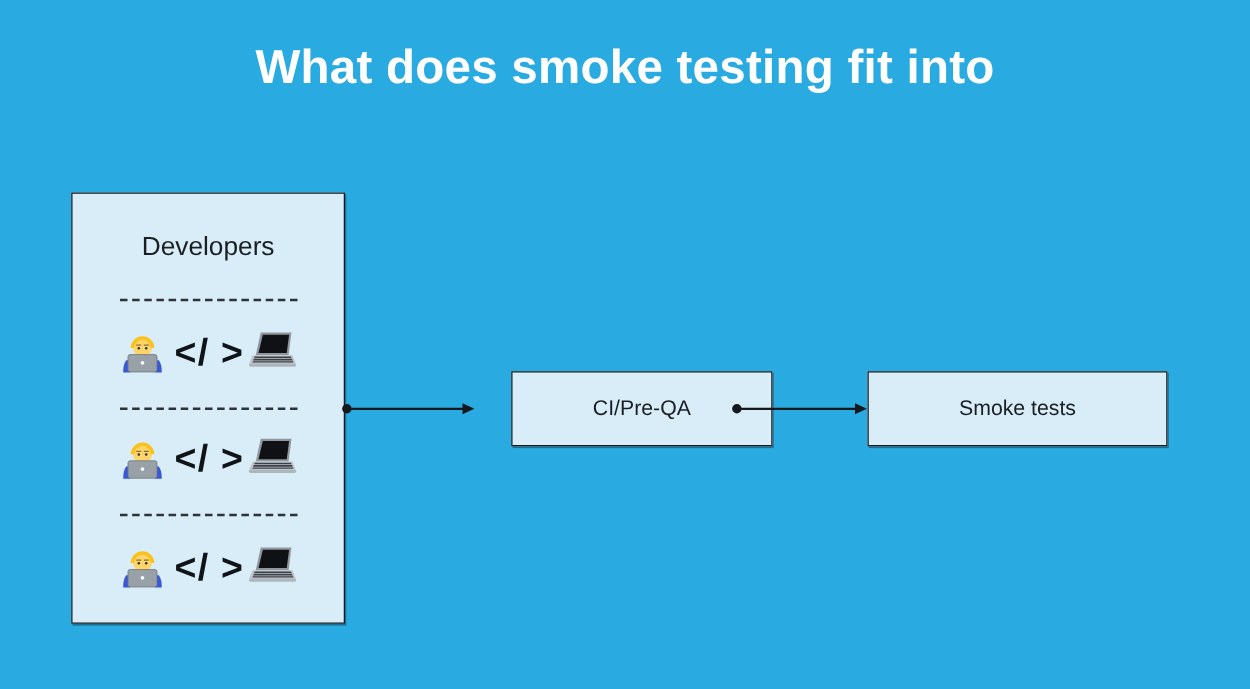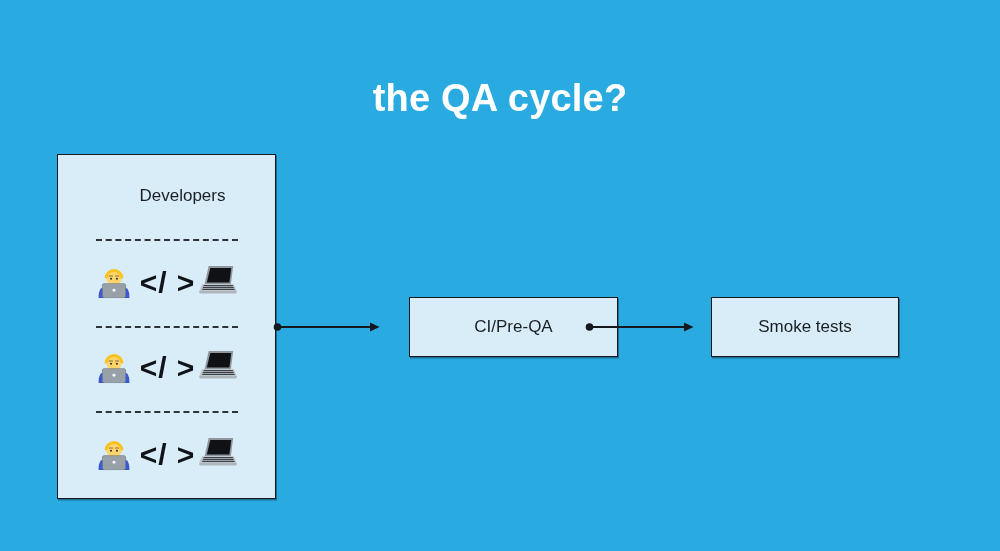--- a/index.html
+++ b/index.html
@@ -15,52 +15,51 @@
     position:absolute;top:32px;left:0;width:1000px;text-align:center;
     color:var(--title);font-size:38px;line-height:44px;font-weight:800;letter-spacing:0.2px;
   }
   .node{
     position:absolute;background:var(--node-fill);
     border:1.5px solid var(--ink);
     box-shadow:1px 1.5px 0 rgba(10,20,30,.40);
   }
   .dev-box{left:57px;top:154px;width:219px;height:345px;}
   .dev-label{
-    position:absolute;top:31px;left:16px;width:100%;text-align:center;
-    font-size:17px;color:var(--text);
+    position:absolute;top:31px;left:0;width:100%;text-align:center;
+    font-size:21px;color:var(--text);
   }
   .divider{position:absolute;left:38px;width:142px;height:0;border-top:2px dashed #2E3338;}
   .d1{top:84px}.d2{top:171px}.d3{top:256px}
   .dev-row{
     position:absolute;left:0;width:100%;height:44px;
     display:flex;align-items:center;justify-content:center;
   }
   .r1{top:106px}.r2{top:191px}.r3{top:278px}
   .code{
     font-size:30px;font-weight:600;letter-spacing:1px;white-space:pre;
     margin:0 1px 0 7px;color:#101418;
   }
   .person-icon{width:38px;height:38px;display:block;}
   .laptop-icon{width:42px;height:36px;display:block;}
   .flow-node{display:flex;align-items:center;justify-content:center;}
   .ci-node{left:380px;top:297px;width:209px;height:60px;margin-left:29px;}
-  .smoke-node{left:694px;top:297px;width:188px;height:60px;margin-left:17px;}
+  .smoke-node{left:694px;top:297px;width:240px;height:60px;}
   .node-label{font-size:17px;color:var(--text);}
   .overlay{position:absolute;left:0;top:0;width:1000px;height:551px;pointer-events:none;}
   .conn{stroke:var(--ink);stroke-width:1.8;}
   .conn-dot{fill:var(--ink);}
   .conn-head{fill:var(--ink);}
 </style>
 </head>
 <body>
 
 <div>
 
-  <h1 class="title"><br>
-    <span>the QA cycle?</span>
+  <h1 class="title"><span>What does smoke testing fit into</span><br>
   </h1>
 
   <div class="node dev-box">
     <div class="dev-label">Developers</div>
 
     <div class="divider d1"></div>
     <div class="divider d2"></div>
     <div class="divider d3"></div>
 
     <div class="dev-row r1">

